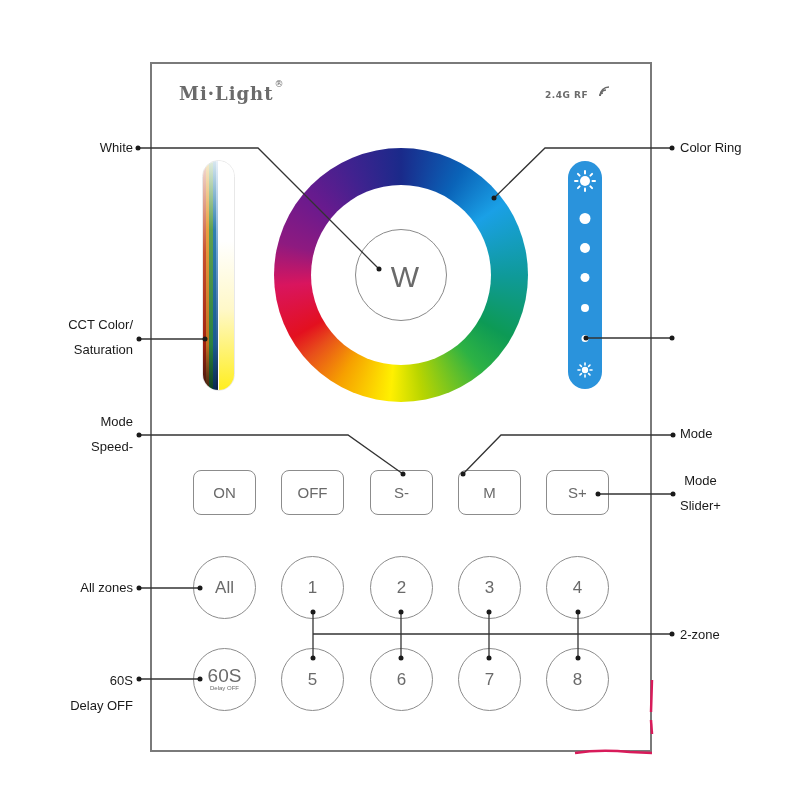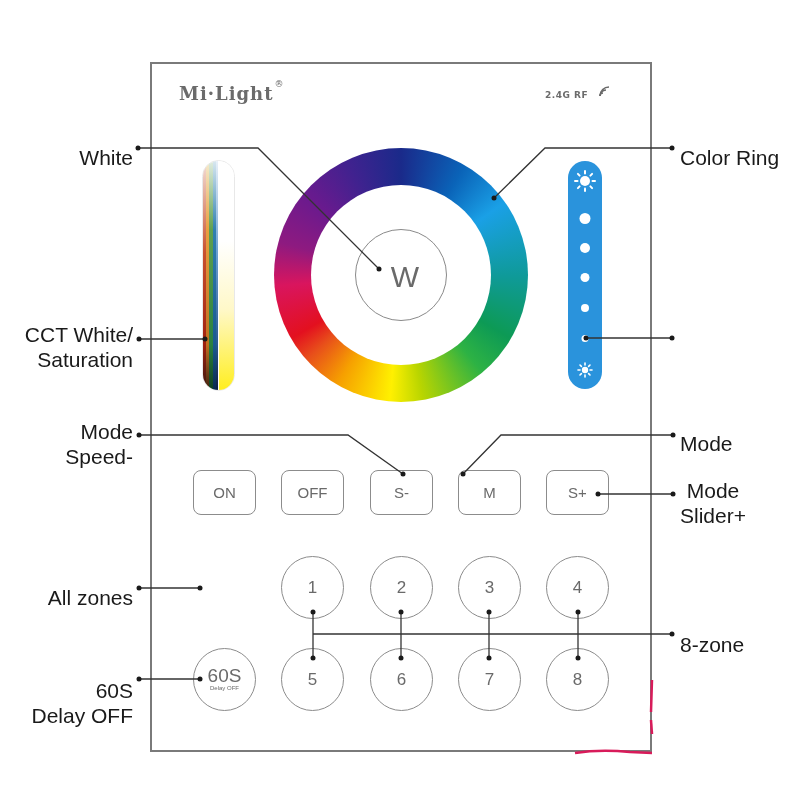--- a/index.html
+++ b/index.html
@@ -49,21 +49,21 @@
             border-radius: 8px; box-sizing: border-box; background: #fff; display: flex;
             align-items: center; justify-content: center; color: #6a6a6a; font-size: 15px; }
     
     .cbtn { position: absolute; width: 63px; height: 63px; border: 1.5px solid #8c8c8c; border-radius: 50%;
             box-sizing: border-box; background: #fff; display: flex; flex-direction: column;
             align-items: center; justify-content: center; color: #6a6a6a; font-size: 17px; }
     .cbtn .big { font-size: 19px; line-height: 18px; }
     .cbtn .small { font-size: 6px; line-height: 7px; }
 
     
-    .lbl { position: absolute; color: #1a1a1a; font-size: 21px; line-height: 25px; margin-top: 10px; }
+    .lbl { position: absolute; color: #1a1a1a; font-size: 13px; line-height: 25px; }
     .lbl.r { text-align: right; }
     .lbl.l { text-align: center; }
 
     svg.overlay { position: absolute; left: 0; top: 0; width: 800px; height: 800px; pointer-events: none; }
   </style>
 </head>
 <body>
 
 <div id="stage">
 
@@ -137,20 +137,23 @@
   <div class="rbtn" style="left:370px;">
       <span>S-</span>
     </div>
   <div class="rbtn" style="left:458px;">
       <span>M</span>
     </div>
   <div class="rbtn" style="left:546px;">
       <span>S+</span>
     </div>
 
+  <div class="cbtn" style="left:193px;top:544px;">
+      <span>All</span>
+    </div>
   <div class="cbtn" style="left:281px;top:544px;">
       <span>1</span>
     </div>
   <div class="cbtn" style="left:370px;top:544px;">
       <span>2</span>
     </div>
   <div class="cbtn" style="left:458px;top:544px;">
       <span>3</span>
     </div>
   <div class="cbtn" style="left:546px;top:544px;">
@@ -223,34 +226,34 @@
 
     <g stroke="#d81b5a" stroke-width="2.5" fill="none">
       <path d="M652 668 L651 700"></path>
       <path d="M651 708 L652 722"></path>
       <path d="M575 741 Q600 737 630 740 L652 741"></path>
     </g>
   </svg>
 
   <div class="lbl r" style="right:667px;top:123px;"><span>White</span></div>
   <div class="lbl r" style="right:667px;top:300px;">
-    <div>CCT White/</div>
+    <div>CCT Color/</div>
     <div>Saturation</div>
   </div>
   <div class="lbl r" style="right:667px;top:397px;">
     <div>Mode</div>
     <div>Speed-</div>
   </div>
   <div class="lbl r" style="right:667px;top:563px;"><span>All zones</span></div>
   <div class="lbl r" style="right:667px;top:656px;">
     <div>60S</div>
     <div>Delay OFF</div>
   </div>
 
   <div class="lbl l" style="left:680px;top:123px;"><span>Color Ring</span></div>
   <div class="lbl l" style="left:680px;top:409px;"><span>Mode</span></div>
   <div class="lbl l" style="left:680px;top:456px;">
     <div>Mode</div>
     <div>Slider+</div>
   </div>
-  <div class="lbl l" style="left:680px;top:610px;"><span>8-zone</span></div>
+  <div class="lbl l" style="left:680px;top:610px;"><span>2-zone</span></div>
 
 </div>
 
 </body></html>

